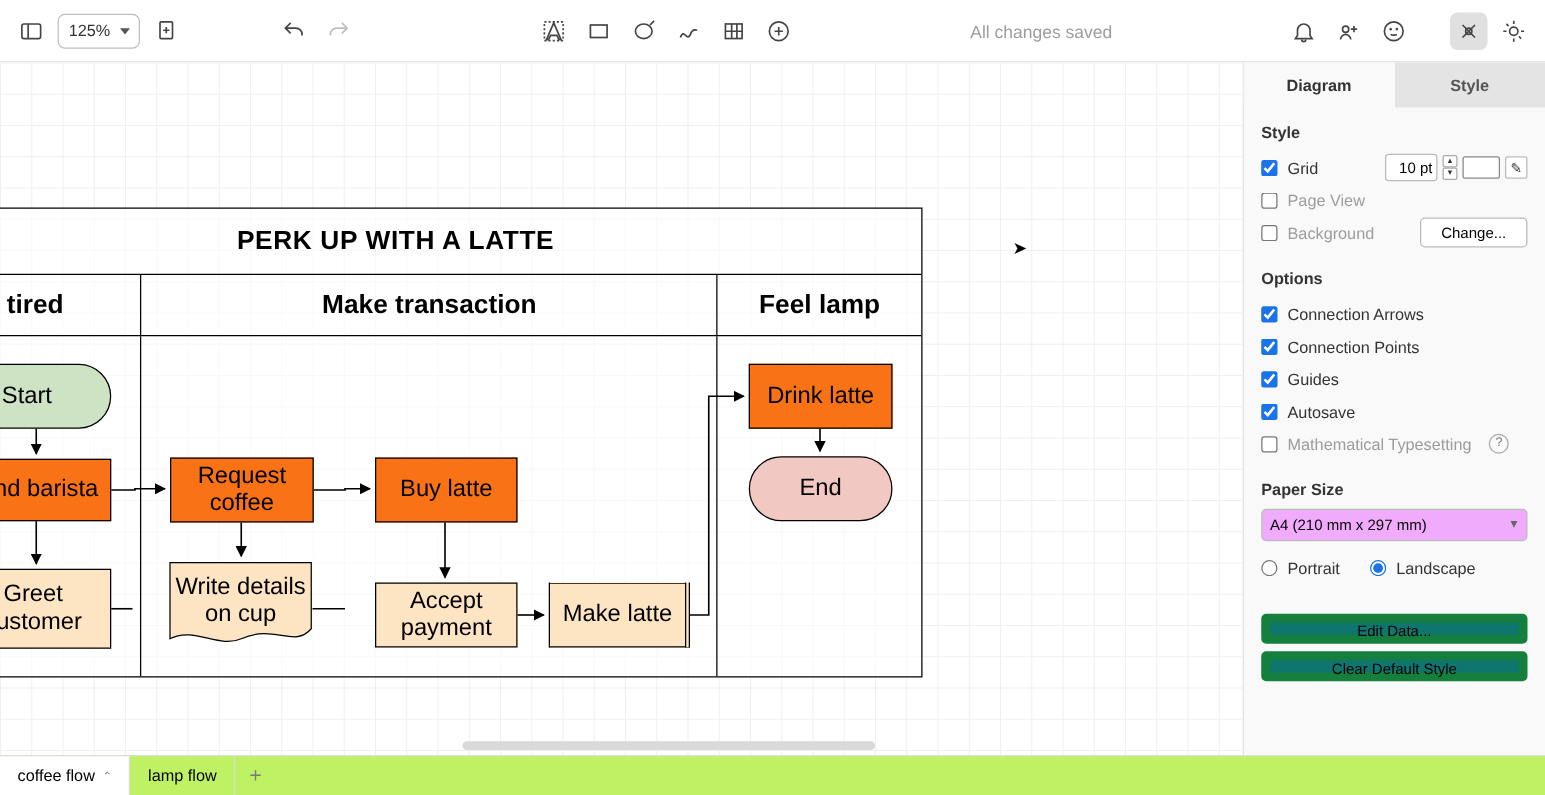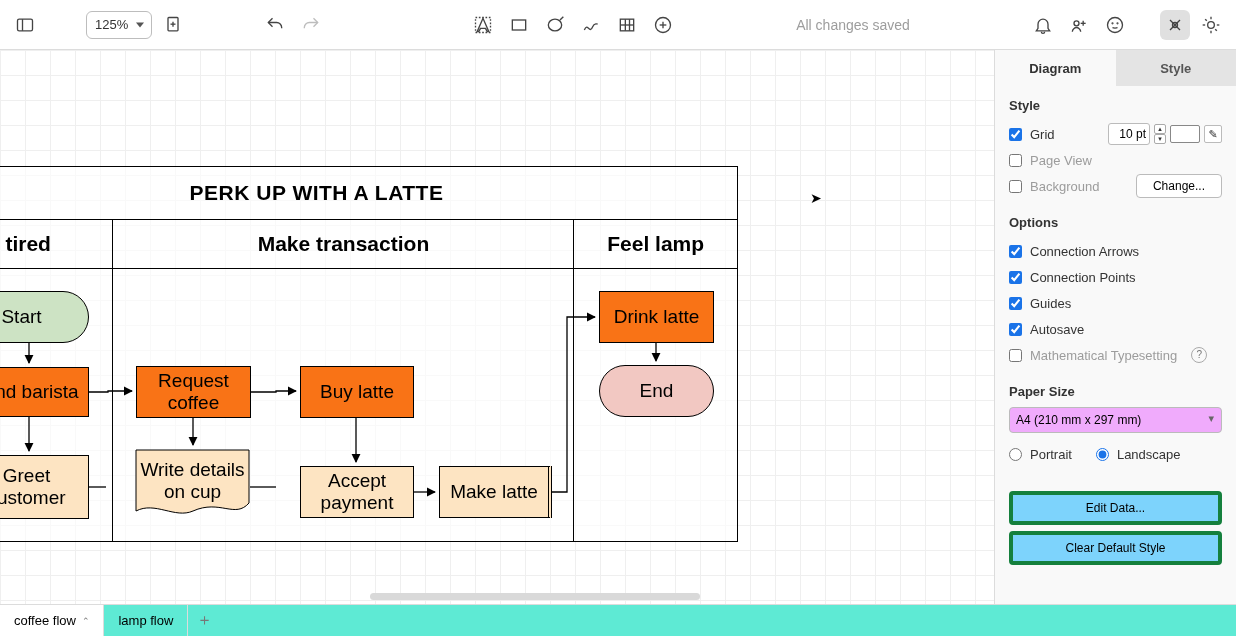--- a/index.html
+++ b/index.html
@@ -13,21 +13,21 @@
 .toolbar .tb-btn {
   width: 30px; height: 30px; display: inline-flex; align-items: center; justify-content: center;
   border-radius: 6px; cursor: pointer; color: #444;
 }
 .toolbar .tb-btn.active { background: #e0e0e0; }
 .toolbar .tb-btn svg { width: 20px; height: 20px; stroke: currentColor; fill: none; stroke-width: 1.6; }
 .zoom-select {
   height: 28px; border: 1px solid #bdbdbd; border-radius: 6px; padding: 0 22px 0 8px;
   font-size: 13px; color: #333; background: #fff; appearance: none; position: relative;
 }
-.zoom-wrap { position: relative; display: inline-flex; align-items: center; margin-left: 40px; }
+.zoom-wrap { position: relative; display: inline-flex; align-items: center; }
 .zoom-wrap::after {
   content: ""; position: absolute; right: 8px; top: 50%; width: 0; height: 0;
   border-left: 4px solid transparent; border-right: 4px solid transparent; border-top: 5px solid #555;
   transform: translateY(-50%);
 }
 .status-text { font-size: 14px; color: #9d9d9d; margin: 0 auto; }
 .tb-group { display: flex; align-items: center; gap: 6px; }
 
 
 .main { display: flex; height: 554px; }
@@ -86,25 +86,25 @@
 .grid-pt input { width: 42px; height: 22px; border: 1px solid #bbb; border-radius: 3px; text-align: right; padding-right: 3px; font-size: 12px; }
 .stepper { display: flex; flex-direction: column; }
 .stepper span { width: 12px; height: 10px; border: 1px solid #aaa; border-radius: 2px; font-size: 7px; line-height: 7px; text-align: center; background: #fff; cursor: pointer; }
 .color-swatch { width: 30px; height: 18px; border: 1px solid #888; background: #fff; border-radius: 2px; }
 .pencil-btn { width: 18px; height: 18px; border: 1px solid #bbb; border-radius: 2px; display: inline-flex; align-items: center; justify-content: center; font-size: 11px; background: #fff; cursor: pointer; }
 .change-btn { margin-left: auto; height: 24px; padding: 0 16px; border: 1px solid #bbb; border-radius: 4px; background: #fff; font-size: 12px; cursor: pointer; }
 .help-q { margin-left: 6px; width: 16px; height: 16px; border: 1px solid #aaa; border-radius: 50%; font-size: 10px; line-height: 14px; text-align: center; color: #777; }
 .paper-select { width: 100%; height: 26px; border: 1px solid #bbb; border-radius: 4px; background: #f0abfc; padding: 0 20px 0 6px; font-size: 12px; appearance: none; }
 .paper-wrap { position: relative; }
 .paper-wrap::after { content: "▾"; position: absolute; right: 8px; top: 5px; font-size: 11px; color: #666; pointer-events: none; }
-.wide-btn { width: 100%; height: 34px; border: 4px solid #15803d; border-radius: 4px; background: #7dd3fc; font-size: 12px; cursor: pointer; margin-top: 6px; }
+.wide-btn { width: 100%; height: 24px; border: 7px solid #15803d; border-radius: 4px; background: #0f766e; font-size: 12px; cursor: pointer; margin-top: 6px; }
 
 
 .footer {
-  height: 32px; border-top: 1px solid #dcdcdc; display: flex; align-items: stretch; background: #5eead4;
+  height: 32px; border-top: 1px solid #dcdcdc; display: flex; align-items: stretch; background: #bef264;
   font-size: 13px;
 }
 .page-tab { padding: 0 14px; display: flex; align-items: center; gap: 6px; border-right: 1px solid #dcdcdc; cursor: pointer; }
 .page-tab.active { background: #fff; }
 .page-tab .caret { font-size: 9px; color: #777; }
 .add-page { width: 32px; display: flex; align-items: center; justify-content: center; color: #777; cursor: pointer; font-size: 16px; }
 </style>
 </head>
 <body>
 

